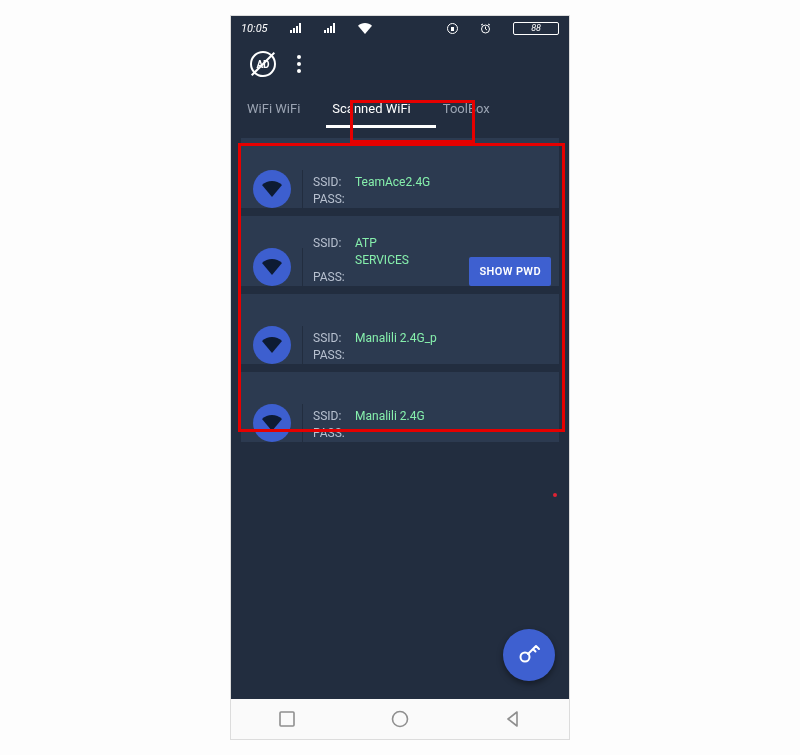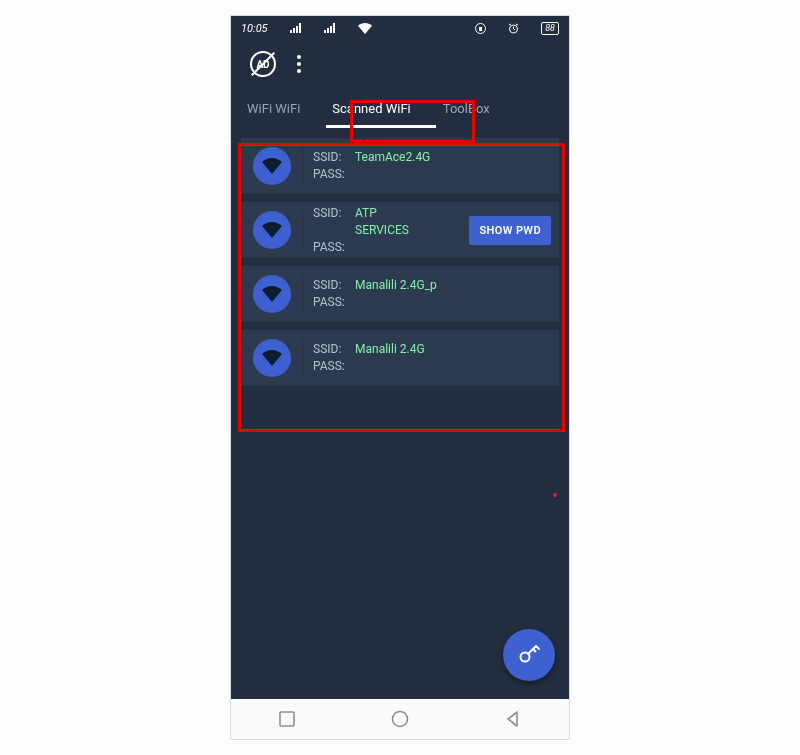--- a/index.html
+++ b/index.html
@@ -28,21 +28,21 @@
     align-items: center;
     justify-content: space-between;
     padding: 0 10px;
     color: #fff;
     font-size: 11px;
   }
   .statusbar .left, .statusbar .right { display: flex; align-items: center; gap: 22px; font-style: italic; }
   .statusbar .right svg { display: block; }
   .battbox {
     display: inline-flex; gap: 1px;
-    border: 1px solid #fff; border-radius: 2px; padding: 0 3px;
+    border: 1px solid #fff; border-radius: 2px; padding: 0 17px;
     font-size: 9px; line-height: 11px;
   }
   
   .appbar {
     height: 48px;
     display: flex;
     align-items: center;
     padding: 0 8px 0 14px;
     color: #fff;
   }
@@ -82,22 +82,22 @@
   .tab.active { color: #fff; }
   .tab-indicator {
     position: absolute; bottom: 0; height: 3px; background: #fff;
   }
   
   .content { padding: 10px 10px 0 10px; background: #222d3f; }
   .card {
     background: #2c3a50;
     margin-bottom: 8px;
     display: flex;
-    align-items: center;
-    height: 56px;
+    align-items: flex-end;
+    height: 70px;
   }
   .card .iconcell {
     width: 62px;
     display:flex; align-items:center; justify-content:center;
     border-right: 1px solid #222d3f;
   }
   .wificircle {
     width: 38px; height: 38px; border-radius: 50%;
     background: #3d5fcf;
     display:flex; align-items:center; justify-content:center;

